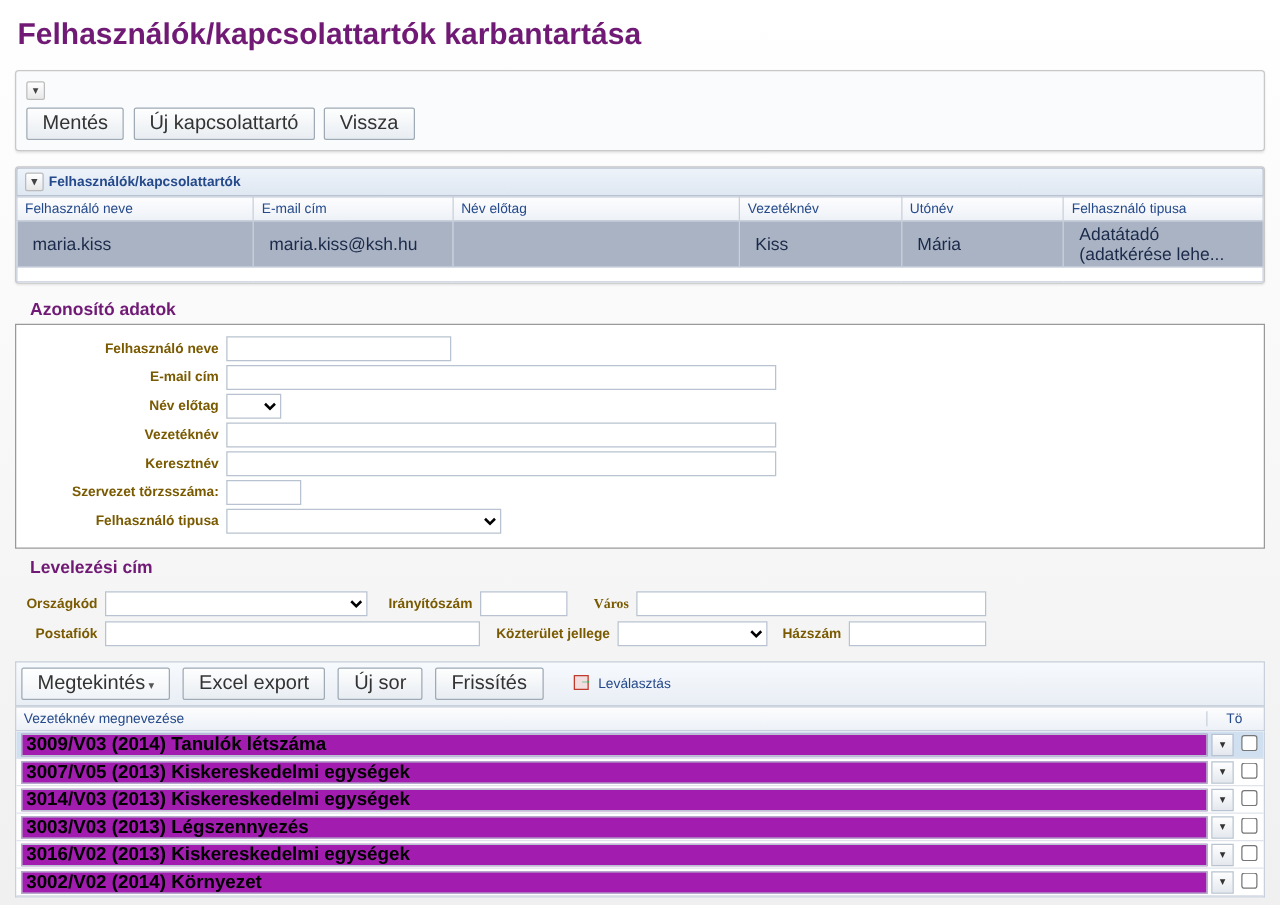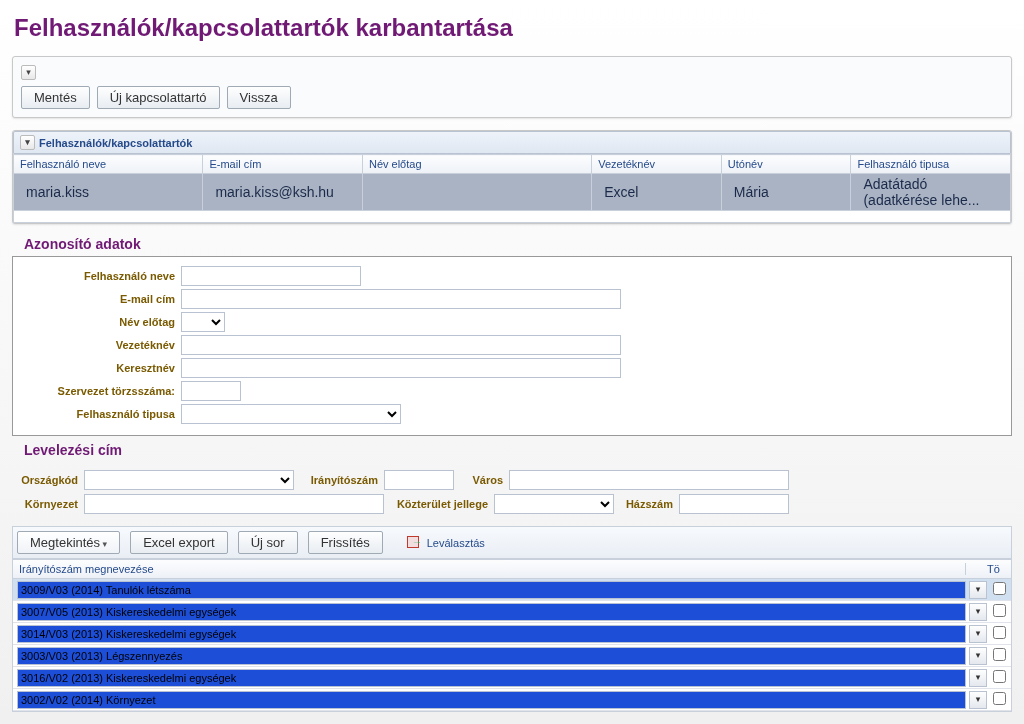--- a/index.html
+++ b/index.html
@@ -39,21 +39,21 @@
     border-radius: 2px;
     color: #444;
     margin-bottom: 6px;
   }
   .btn {
     display: inline-block;
     padding: 3px 12px;
     border: 1px solid #9faab5;
     background: linear-gradient(#fefefe,#e8edf2);
     color: #333;
-    font-size: 13px;
+    font-size: 16px;
     cursor: pointer;
     border-radius: 2px;
     margin-right: 4px;
   }
   .sub-panel-header {
     background: linear-gradient(#eef3fa, #dfe7f2);
     border: 1px solid #b8c2d0;
     border-radius: 2px 2px 0 0;
     padding: 3px 6px;
     font-weight: bold;
@@ -152,21 +152,21 @@
     content:"→"; position:absolute; left:5px; top:-1px; color:#27ae60; font-size:10px;
   }
   .list-head {
     background: linear-gradient(#fdfdfe,#edf1f7);
     border:1px solid #c8d0db;
     padding:3px 6px;
     color:#254a8b;
     display:flex;
   }
   .list-head .c1{flex:1;}
-  .list-head .c2{width:40px; text-align:left; border-left:1px solid #c8d0db; padding-left:21px;}
+  .list-head .c2{width:40px; text-align:center; border-left:1px solid #c8d0db; padding-left:4px;}
   .list-body {
     border-left:1px solid #c8d0db;
     border-right:1px solid #c8d0db;
     border-bottom:1px solid #c8d0db;
     max-height:140px;
     overflow-y:scroll;
     background:#fff;
   }
   .list-row {
     display:flex;
@@ -188,22 +188,22 @@
     text-align:center; line-height:15px; font-size:9px;
     cursor:pointer;
   }
   .list-row .cell2 {
     width:24px; text-align:center;
   }
   .list-row .cell2 input[type=checkbox]{
     transform:scale(1);
   }
   .embedded-input {
-    flex:1; border:1px solid #b8c2d0; height:18px; font-size:11px;
-    background:#1d4ed8; margin-right:3px; padding-left:3px;
+    flex:1; border:1px solid #b8c2d0; height:18px; font-size:15px;
+    background:#a21caf; margin-right:3px; padding-left:3px;font-weight:bold;
   }
 </style>
 </head>
 <body>
 
 <h1>Felhasználók/kapcsolattartók karbantartása</h1>
 
 <div class="panel">
   <div class="toggle-caret">▾</div>
   <div>
@@ -233,21 +233,21 @@
       <th>E-mail cím</th>
       <th>Név előtag</th>
       <th>Vezetéknév</th>
       <th>Utónév</th>
       <th>Felhasználó tipusa</th>
     </tr>
     <tr>
       <td>maria.kiss</td>
       <td>maria.kiss@ksh.hu</td>
       <td></td>
-      <td>Excel</td>
+      <td>Kiss</td>
       <td>Mária</td>
       <td>Adatátadó (adatkérése lehe...</td>
     </tr>
     <tr class="grid-bottom-spacer">
           <td colspan="6"></td>
         </tr>
   </tbody>
     </table>
 </div>
 
@@ -283,44 +283,44 @@
   </div>
 </div>
 
 <div class="section-title" style="margin-top:6px;">Levelezési cím</div>
 <div style="padding:4px 2px 8px 2px;">
   <div class="mail-row">
     <div class="mail-label" style="width:70px;">Országkód</div>
     <select class="form-select" style="width:210px;"></select>
     <div class="mail-label" style="width:90px;">Irányítószám</div>
     <input class="form-input" style="width: 70px;">
-    <div class="mail-label" style="width:55px;">Város</div>
+    <div class="mail-label" style="width:55px;font-family:Liberation Serif, serif;">Város</div>
     <input class="form-input" style="width: 280px;">
   </div>
   <div class="mail-row">
-    <div class="mail-label" style="width:70px;">Környezet</div>
+    <div class="mail-label" style="width:70px;">Postafiók</div>
     <input class="form-input" style="width: 300px;">
     <div class="mail-label" style="width:110px;">Közterület jellege</div>
     <select class="form-select" style="width:120px;"></select>
     <div class="mail-label" style="width:65px;">Házszám</div>
     <input class="form-input" style="width: 110px;">
   </div>
 </div>
 
 <div class="toolbar2">
   <button class="btn caret-down" style="background:linear-gradient(#ffffff,#f0f3f7);">Megtekintés</button>
   <button class="btn">Excel export</button>
   <button class="btn">Új sor</button>
   <button class="btn">Frissítés</button>
   <span style="width:8px;"></span>
   <span class="detach-icon"></span>
   <span style="color:#254a8b;cursor:pointer;">Leválasztás</span>
 </div>
 <div class="list-head">
-  <div class="c1">Irányítószám megnevezése</div>
+  <div class="c1">Vezetéknév megnevezése</div>
   <div class="c2">Tö</div>
 </div>
 <div class="list-body">
   <div class="list-row sel">
     <div class="cell1">
         <input class="embedded-input" value="3009/V03 (2014) Tanulók létszáma" style="">
         <div class="dd">▾</div>
       </div>
     <div class="cell2"><input type="checkbox" style=""></div>
   </div>

